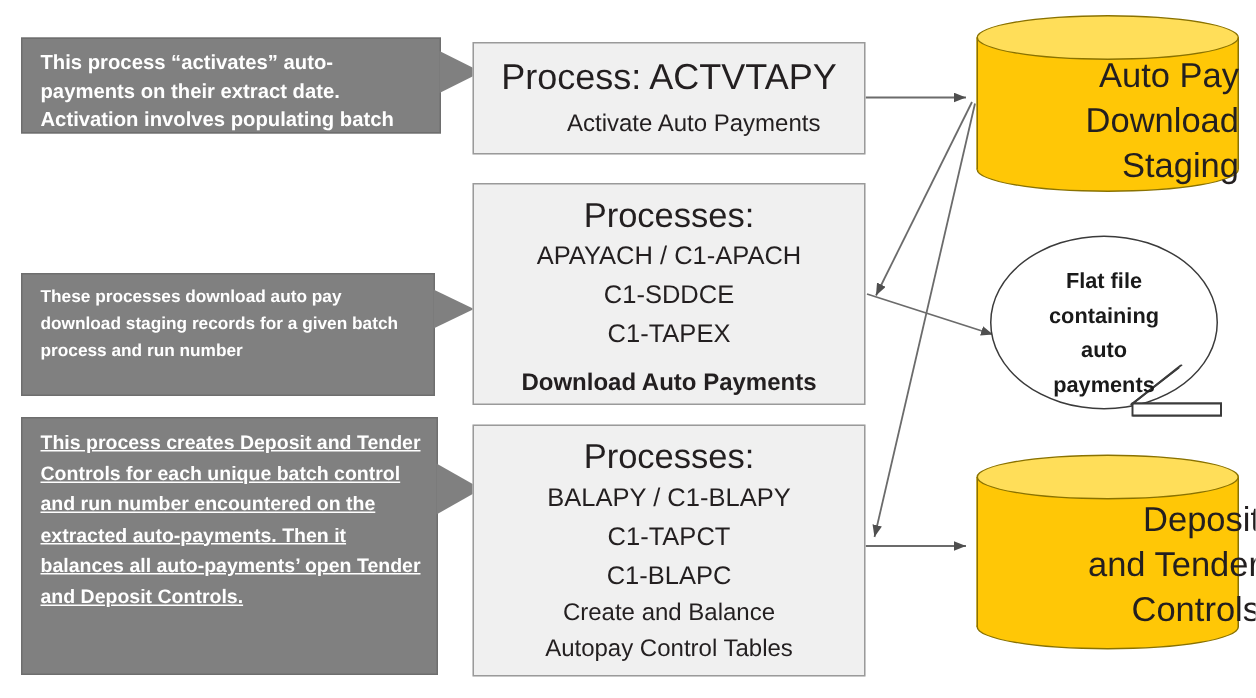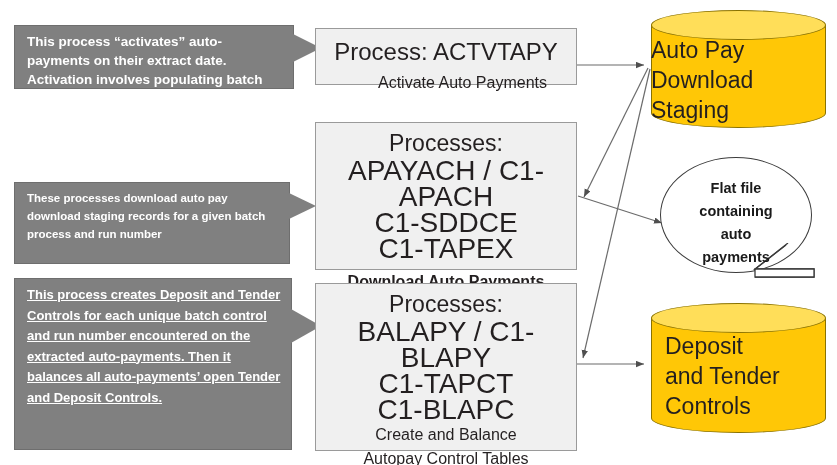--- a/index.html
+++ b/index.html
@@ -77,30 +77,30 @@
     text-align: center;
     color: #231f20;
   }
   .process-box .p-head {
     display: block;
     font-size: 23px;
     line-height: 28px;
   }
   .process-box .p-code {
     display: block;
-    font-size: 28px;
+    font-size: 17px;
     line-height: 26px;
   }
   .process-box .p-sub {
     display: block;
     font-size: 16px;
     line-height: 23px;
   }
 
-  #box-actvtapy { left: 315px; top: 28px;  width: 262px; height: 57px; padding-top: 7px; }
+  #box-actvtapy { left: 315px; top: 28px;  width: 262px; height: 75px; padding-top: 7px; }
   #box-download { left: 315px; top: 122px; width: 262px; height: 148px; padding-top: 6px; }
   #box-balance  { left: 315px; top: 283px; width: 262px; height: 168px; padding-top: 6px; }
 
   #box-actvtapy .p-head { font-size: 24px; line-height: 31px; }
   #box-actvtapy .p-sub  { margin-top: 4px; padding-left: 33px; }
 
   #box-download .p-head { margin-bottom: 1px; }
   #box-download .p-sub  { margin-top: 8px; font-weight: bold; }
 
   #box-balance .p-head  { margin-bottom: 1px; }
@@ -134,21 +134,21 @@
     width: 100%;
     background: #FFDE59;
     border: 1.5px solid #8a7200;
     border-radius: 50%;
     box-sizing: border-box;
   }
   .cyl-label {
     position: absolute;
     left: 0;
     width: 100%;
-    text-align: left;
+    text-align: right;
     color: #231f20;
     font-size: 23px;
     line-height: 30px;
     white-space: pre-line;
     z-index: 3;
   }
 
   #cyl-autopay { left: 651px; top: 10px; width: 175px; height: 118px; }
   #cyl-autopay .cyl-top    { top: 0;    height: 30px; }
   #cyl-autopay .cyl-body   { top: 15px; height: 88px; }

